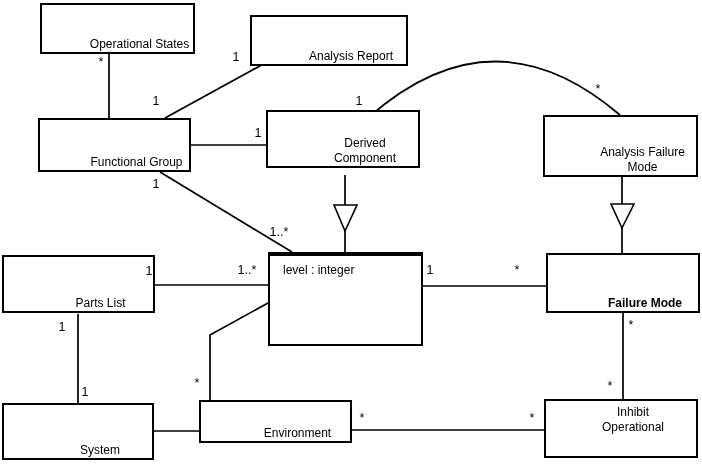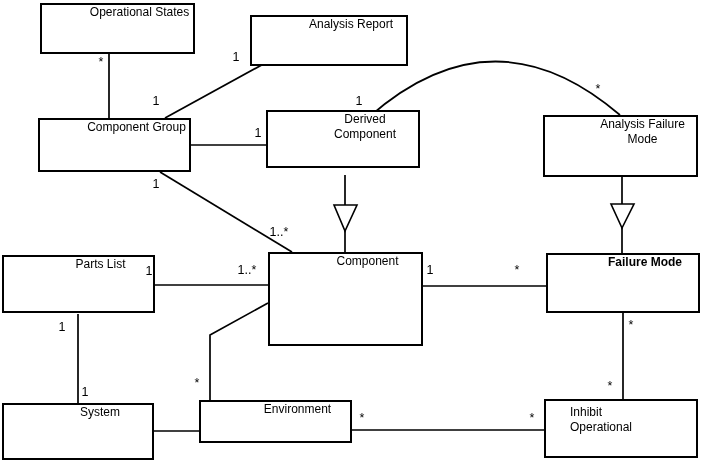--- a/index.html
+++ b/index.html
@@ -39,26 +39,26 @@
     display: flex;
     flex-direction: column;
     font-size: 12px;
     line-height: 15px;
   }
   .uml-class-name {
     flex: 1;
     display: flex;
     flex-direction: column;
     align-items: center;
-    justify-content: flex-start;
+    justify-content: flex-end;
     text-align: center;
     padding-left: 44px;
   }
   .uml-class.align-left .uml-class-name {
-    align-items: flex-start;
+    align-items: center;
     justify-content: flex-start;
     text-align: left;
     padding: 4px 0 12px 24px;
   }
   .uml-attrs {
     box-sizing: border-box;
     border-top: 2px solid #000000;
     display: flex;
     flex-direction: column;
     justify-content: center;
@@ -101,41 +101,41 @@
           <div>Operational States</div>
         </div>
       </div>
       <div class="uml-class" style="left: 250px; top: 3px; width: 158px; height: 51px; margin-top: 12px;">
         <div class="uml-class-name">
           <div>Analysis Report</div>
         </div>
       </div>
       <div class="uml-class" style="left: 38px; top: 118px; width: 153px; height: 54px;">
         <div class="uml-class-name">
-          <div>Component Group</div>
+          <div>Functional Group</div>
         </div>
       </div>
       <div class="uml-class" style="left: 266px; top: 110px; width: 154px; height: 58px;">
         <div class="uml-class-name">
           <div>Derived Component</div>
         </div>
       </div>
       <div class="uml-class" style="left: 543px; top: 115px; width: 155px; height: 62px;">
         <div class="uml-class-name">
           <div>Analysis Failure Mode</div>
         </div>
       </div>
       <div class="uml-class" style="left: 2px; top: 255px; width: 153px; height: 58px;">
         <div class="uml-class-name">
           <div>Parts List</div>
         </div>
       </div>
       <div class="uml-class" style="left: 268px; top: 252px; width: 155px; height: 94px;">
-        <div class="uml-class-name">
-          <div>Component</div>
+        <div class="uml-attrs" style="height: 30px;">
+          <div>level : integer</div>
         </div>
       </div>
       <div class="uml-class" style="left: 546px; top: 253px; width: 154px; height: 60px; font-weight: bold;">
         <div class="uml-class-name">
           <div>Failure Mode</div>
         </div>
       </div>
       <div class="uml-class" style="left: 2px; top: 403px; width: 152px; height: 57px;">
         <div class="uml-class-name">
           <div>System</div>

